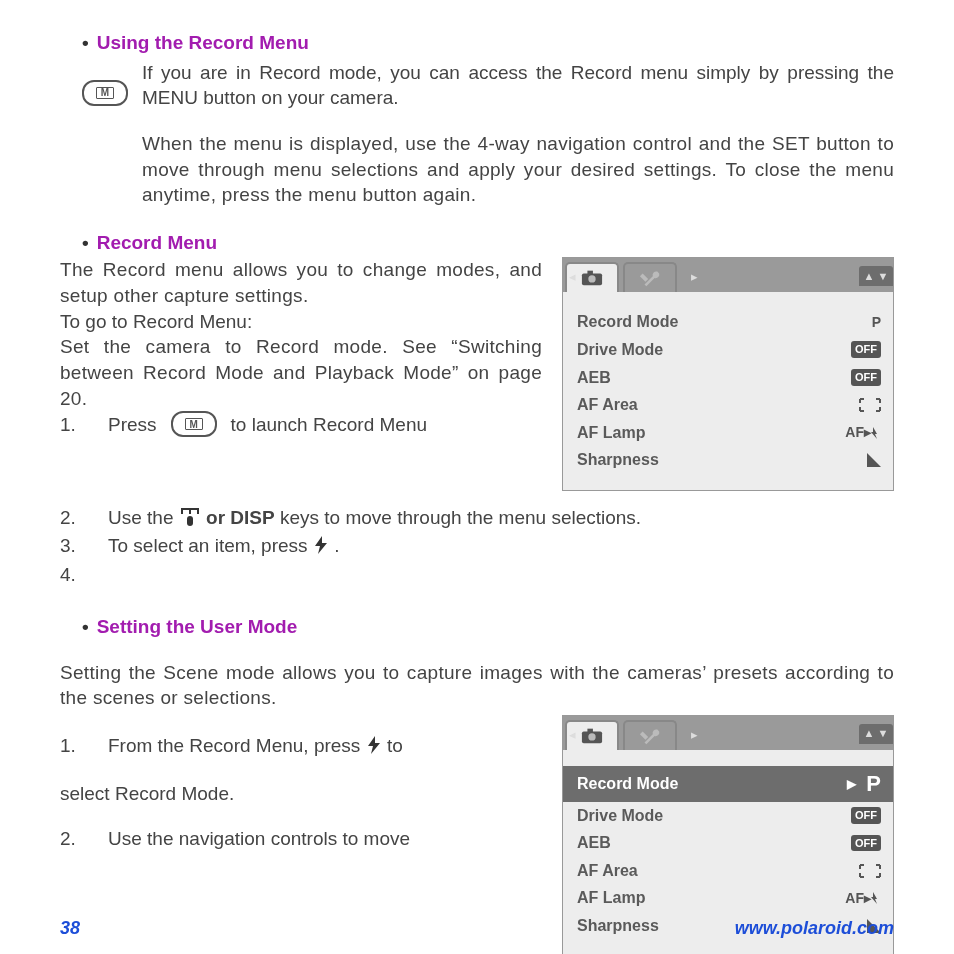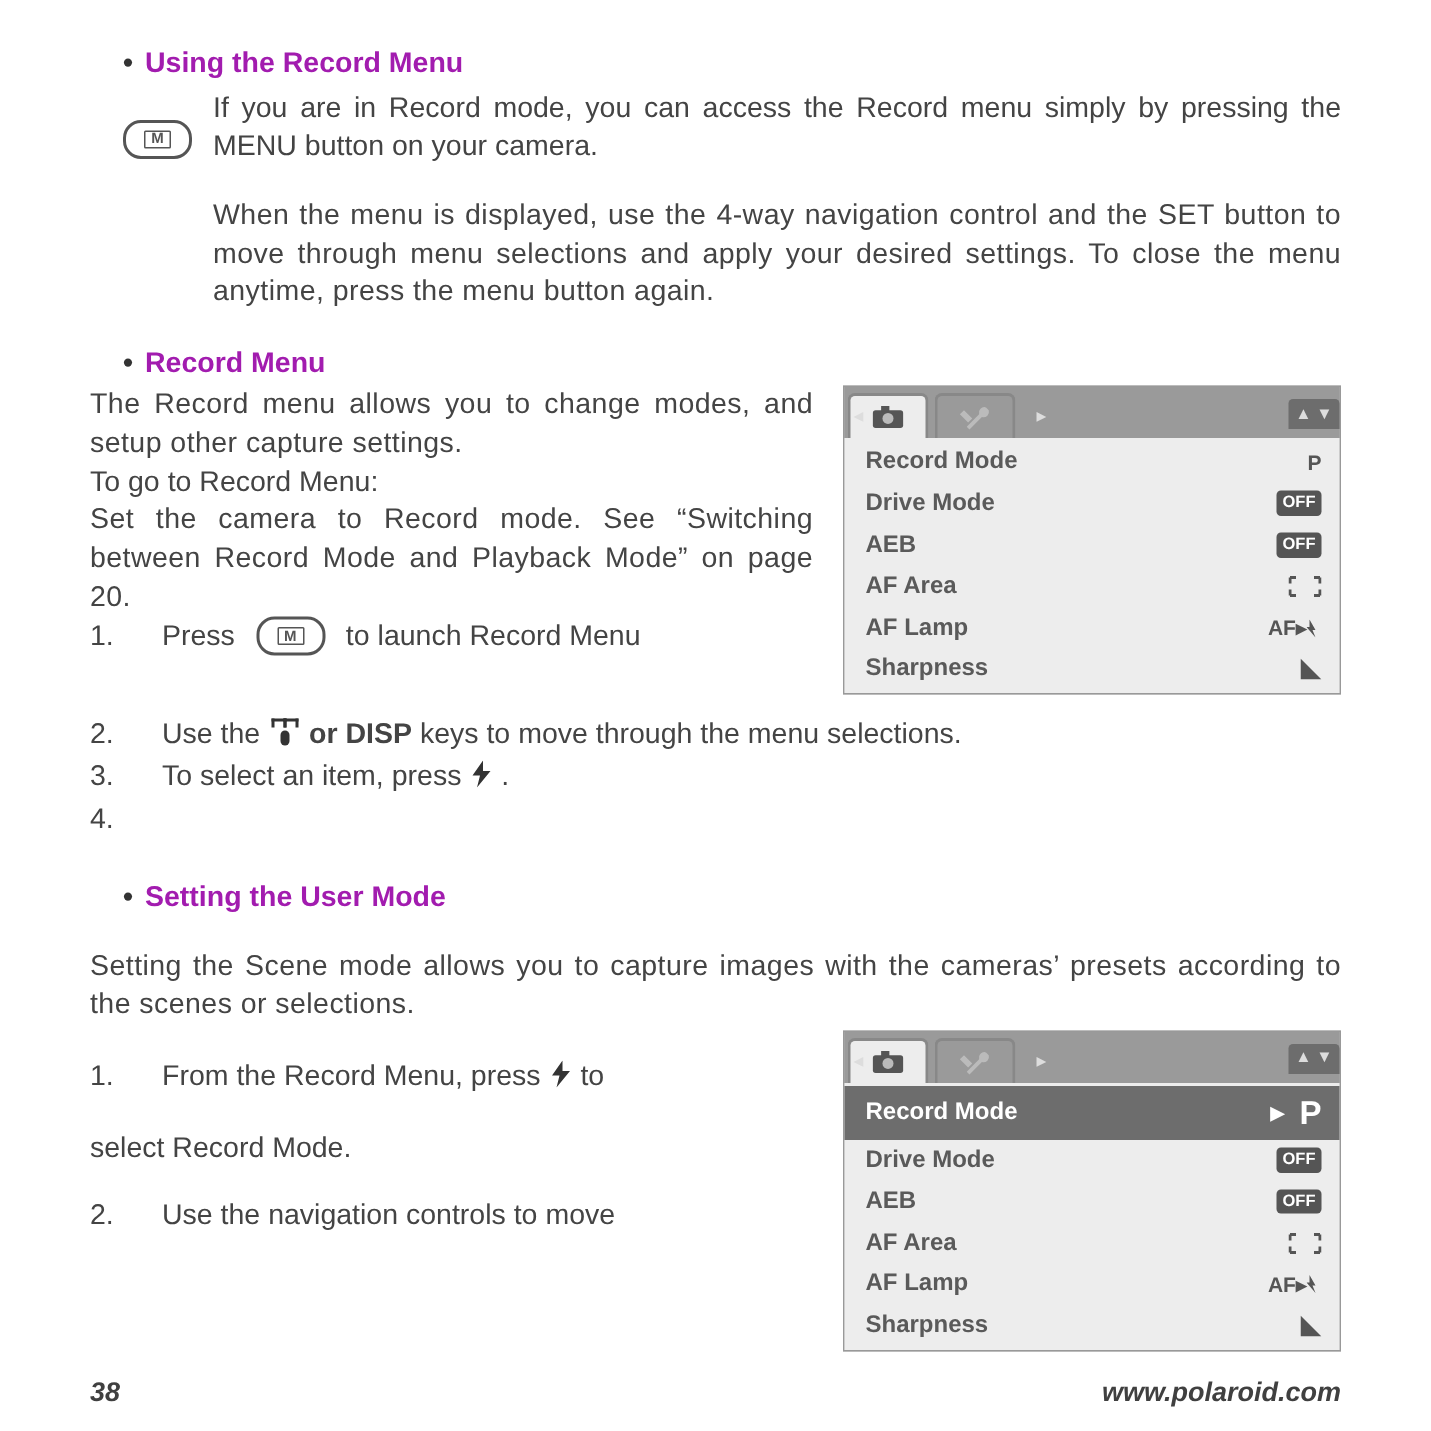--- a/index.html
+++ b/index.html
@@ -51,40 +51,40 @@
   .tab{width:50px;height:28px;border:2px solid #888;border-bottom:none;border-radius:5px 5px 0 0;margin:0 2px;display:flex;align-items:center;justify-content:center;background:#9a9a9a;}
   .tab.active{background:#ededed;border-color:#888;}
   .tab svg{width:22px;height:18px;}
   .menu-tabs .arrow{position:absolute;left:6px;top:10px;color:#ddd;font-size:13px;}
   .menu-tabs .arrow.r{left:128px;}
   .scroll-ind{
     position:absolute;right:0;top:8px;width:34px;height:20px;
     background:#6d6d6d;border-radius:3px 3px 0 0;color:#ddd;font-size:11px;
     display:flex;align-items:center;justify-content:center;gap:4px;
   }
-  .menu-body{background:#ededed;padding:2px 0;}
+  .menu-body{background:#ededed;padding:16px 0;}
   .menu-row{
     display:flex;align-items:center;justify-content:space-between;
     padding:3px 12px 3px 14px;font-weight:700;color:#5a5a5a;
   }
   .menu-row.sel{background:#6d6d6d;color:#fff;}
   .menu-row .val{font-weight:700;font-size:14px;color:#555;display:flex;align-items:center;}
   .menu-row.sel .val{color:#fff;}
   .off-pill{background:#555;color:#fff;font-size:11px;font-weight:700;padding:1px 4px;border-radius:3px;}
   .p-icon{font-size:22px;font-weight:900;color:#555;}
   .menu-row.sel .p-icon{color:#fff;}
   .af-area-ic{display:inline-block;width:22px;}
   .af-area-ic svg{width:22px;height:14px;}
   .af-lamp-t{font-size:12px;font-weight:700;}
   .sharp-ic svg{width:14px;height:14px;}
   .sel .sel-arrow{color:#fff;margin-right:10px;font-size:12px;}
   .footer{
     position:absolute;left:60px;right:60px;bottom:14px;
     display:flex;align-items:flex-start;justify-content:space-between;
-    font-style:italic;font-weight:700;color:#404040;font-size:18px;
+    font-style:italic;font-weight:700;color:#1d4ed8;font-size:18px;
   }
   .footer .right{text-align:right;}
   .step-list{margin:0;padding:0;list-style:none;}
   .step-list li{display:flex;gap:14px;margin:0 0 2px 0;}
   .step-list .n{width:34px;}
 </style>
 </head>
 <body>
 <div class="page">
 

